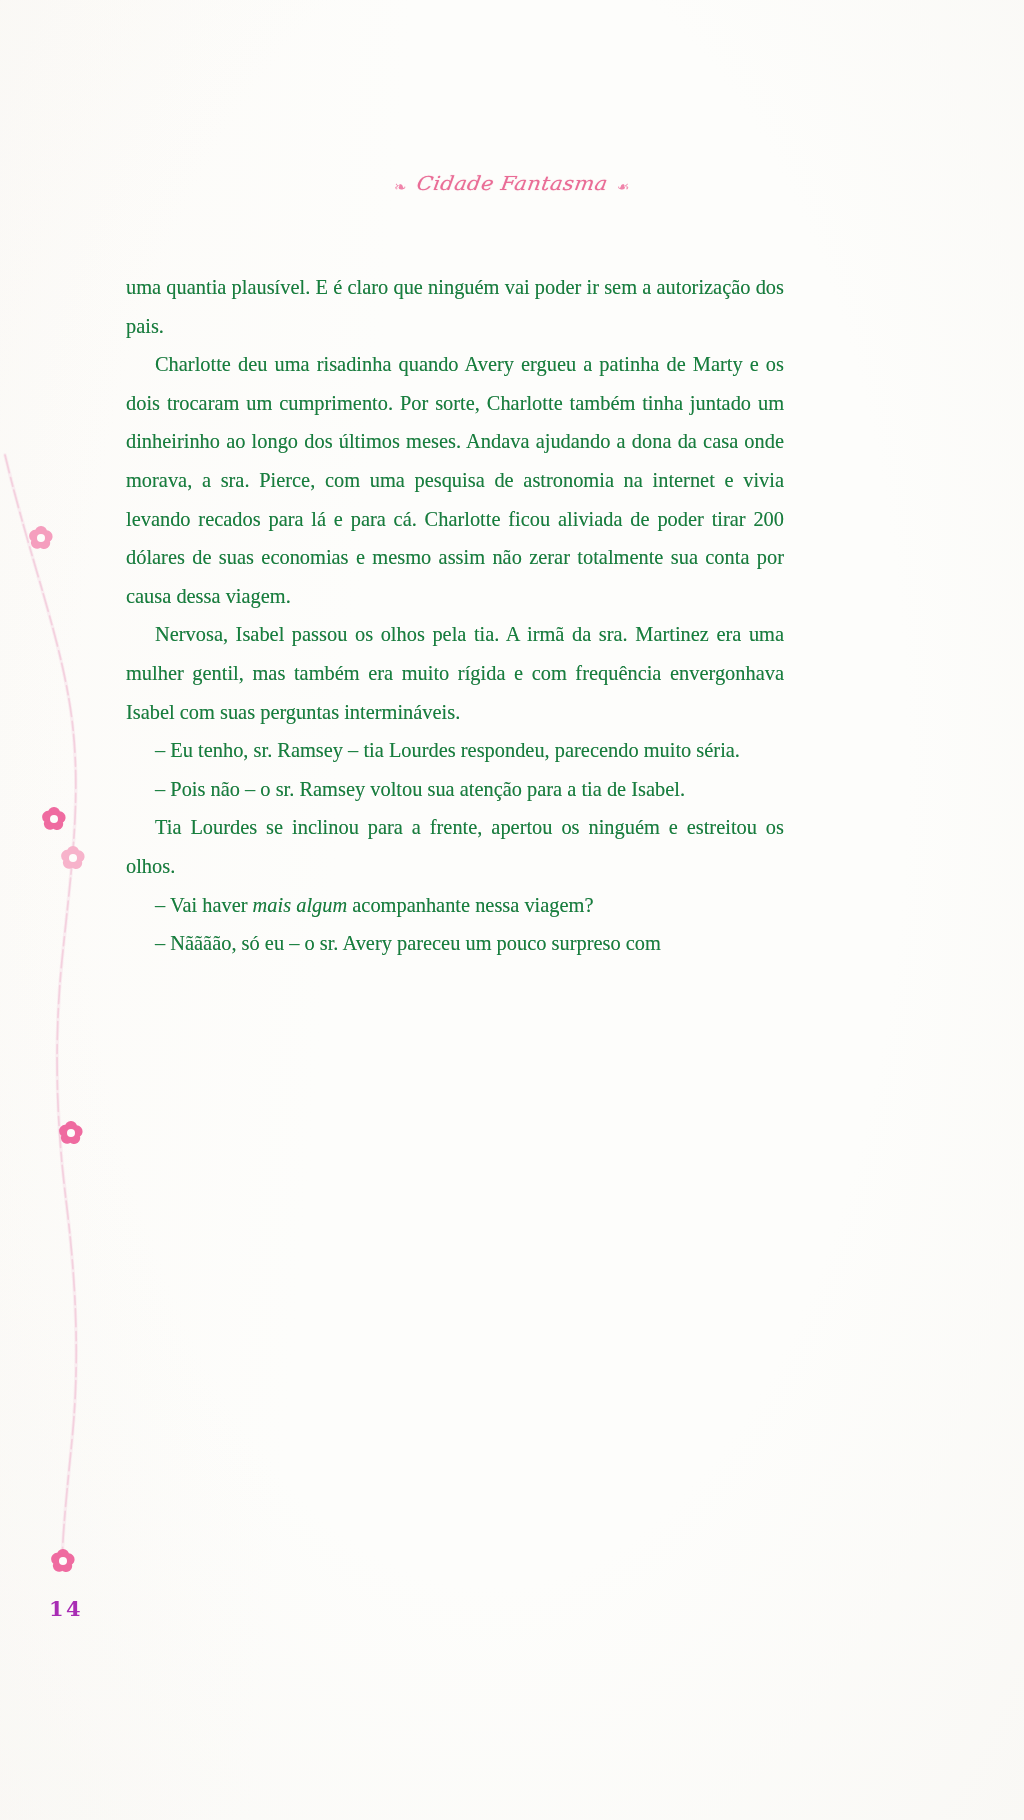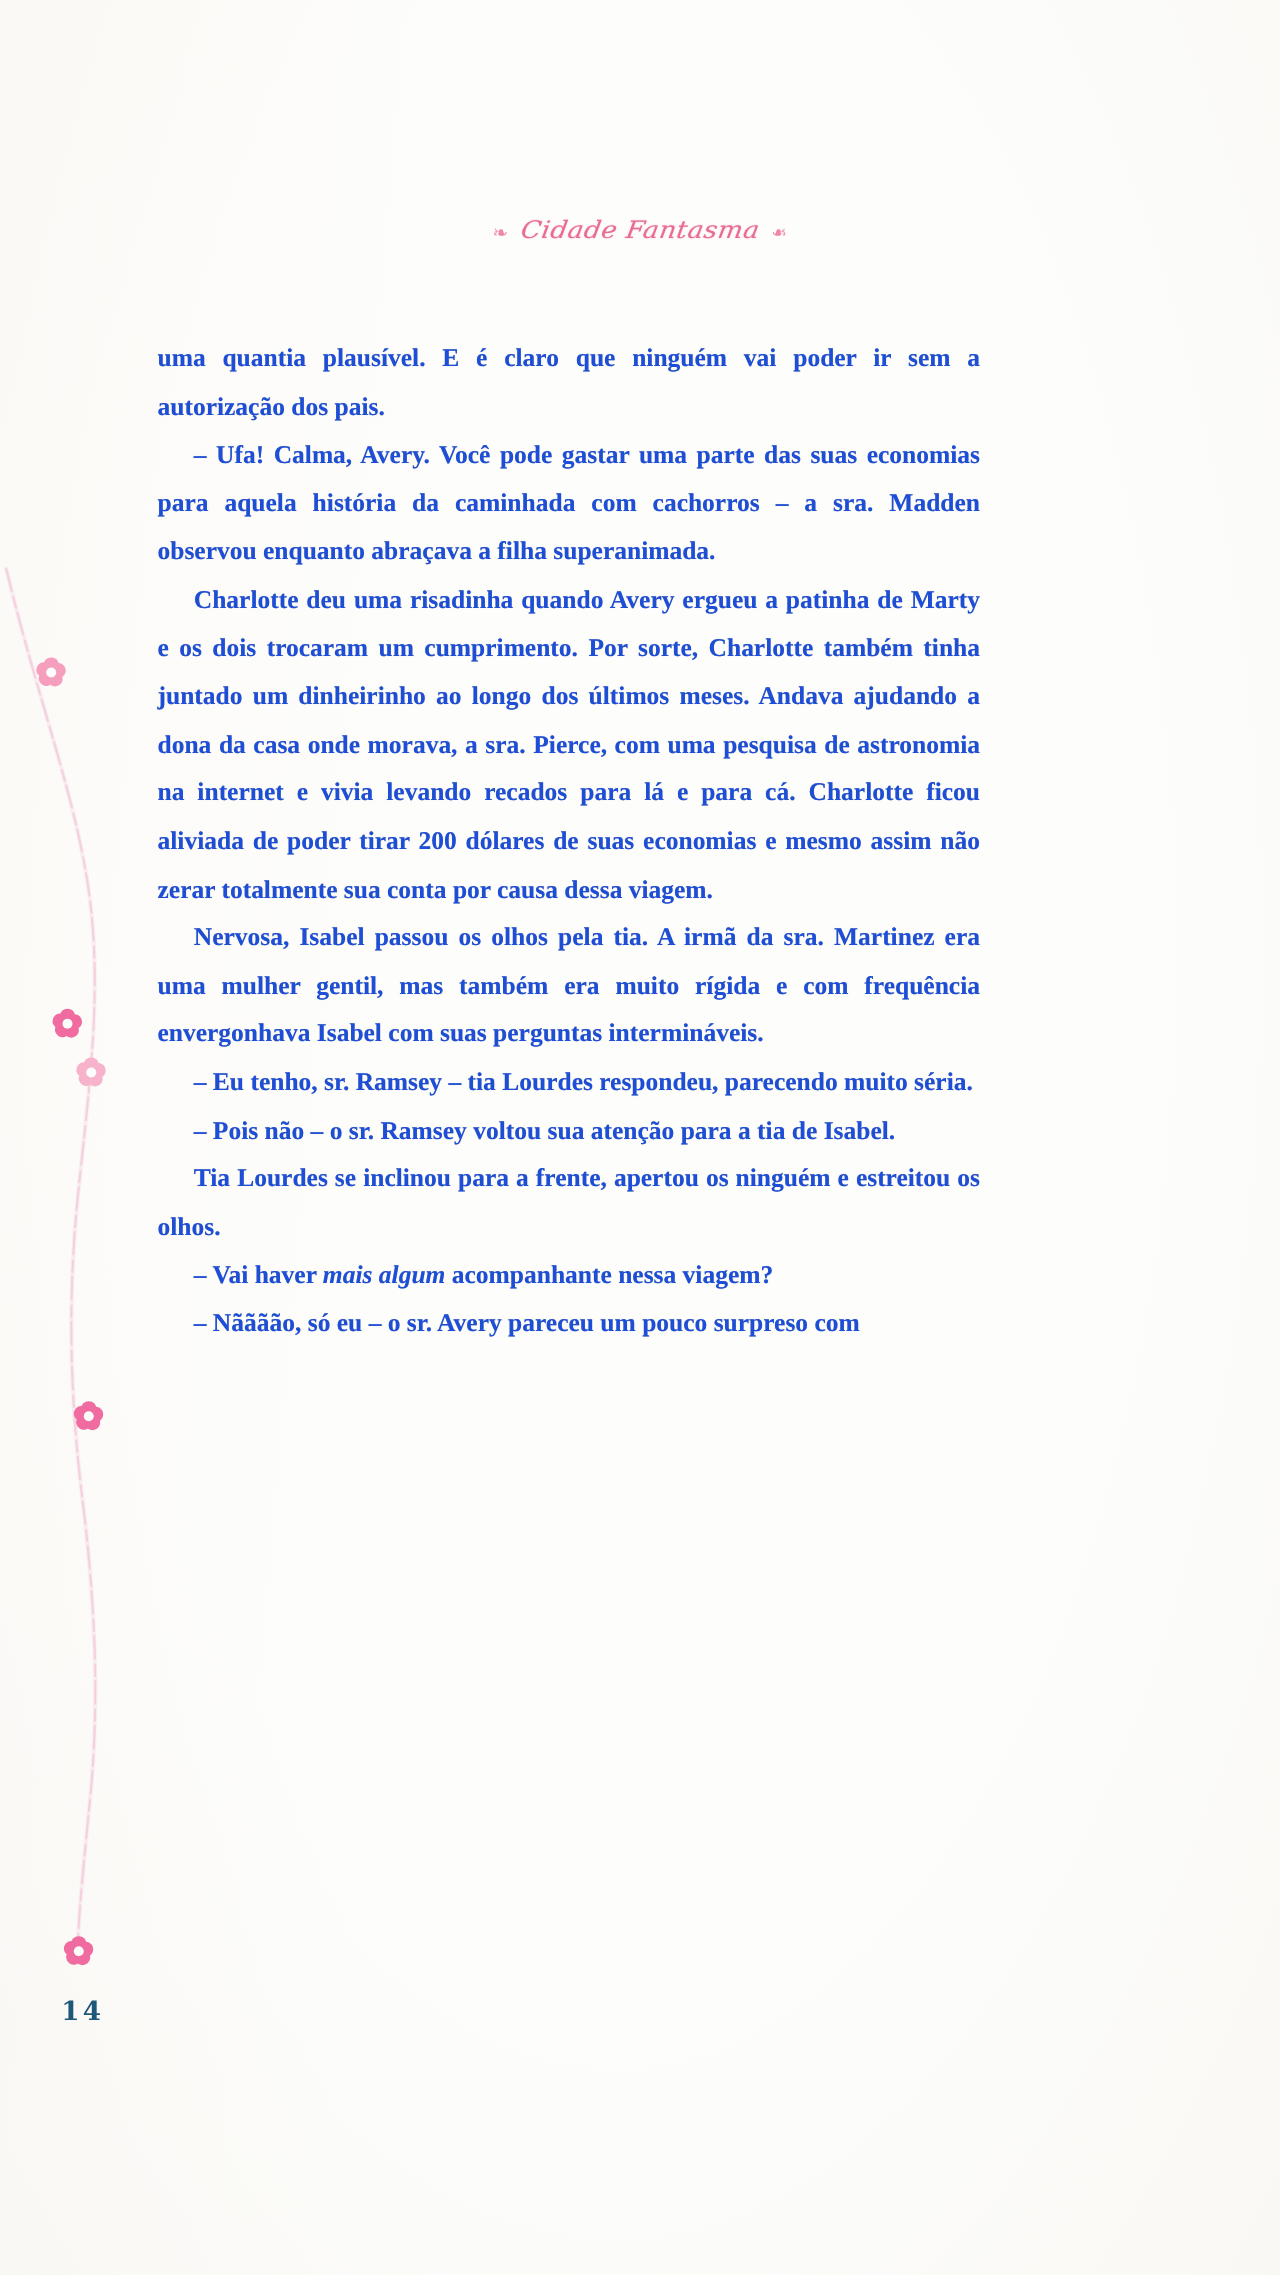--- a/index.html
+++ b/index.html
@@ -67,24 +67,23 @@
   }
 
   
   #text-block {
     position: absolute;
     top: 268px;
     left: 126px;
     width: 658px;
     font-size: 20.4px;
     line-height: 38.6px;
-    color: #1d4ed8;
+    color: #15803d;
     text-align: justify;
     text-justify: inter-word;
-    font-weight: bold;
     -webkit-font-smoothing: none;
   }
   #text-block p {
     margin: 0;
     text-indent: 0;
     text-shadow: 0 0 0.55px rgba(60,60,66,0.40);
   }
   #text-block p.indent { text-indent: 29px; }
   #text-block em { font-style: italic; }
 
@@ -132,21 +131,21 @@
 
   
   #folio {
     position: absolute;
     left: 49px;
     top: 1596px;
     font-family: "DejaVu Serif", "Liberation Serif", serif;
     font-size: 21px;
     font-weight: bold;
     letter-spacing: 2.5px;
-    color: #0c4a6e;
+    color: #a21caf;
     opacity: .92;
   }
 </style>
 </head>
 <body>
 
 <div id="page">
 
   <div id="paper-texture"></div>
 
@@ -213,21 +212,20 @@
   </div>
 
   <div id="running-head">
     <span class="head-orn left">❧</span>
     <span id="running-head-title">Cidade Fantasma</span>
     <span class="head-orn right">❧</span>
   </div>
 
   <div id="text-block">
       <p>uma quantia plausível. E é claro que ninguém vai poder ir sem a autorização dos pais.</p>
-      <p class="indent">– Ufa! Calma, Avery. Você pode gastar uma parte das suas economias para aquela história da caminhada com cachorros – a sra. Madden observou enquanto abraçava a filha superanimada.</p>
       <p class="indent">Charlotte deu uma risadinha quando Avery ergueu a patinha de Marty e os dois trocaram um cumprimento. Por sorte, Charlotte também tinha juntado um dinheirinho ao longo dos últimos meses. Andava ajudando a dona da casa onde morava, a sra. Pierce, com uma pesquisa de astronomia na internet e vivia levando recados para lá e para cá. Charlotte ficou aliviada de poder tirar 200 dólares de suas economias e mesmo assim não zerar totalmente sua conta por causa dessa viagem.</p>
       <p class="indent">Nervosa, Isabel passou os olhos pela tia. A irmã da sra. Martinez era uma mulher gentil, mas também era muito rígida e com frequência envergonhava Isabel com suas perguntas intermináveis.</p>
       <p class="indent">– Eu tenho, sr. Ramsey – tia Lourdes respondeu, parecendo muito séria.</p>
       <p class="indent">– Pois não – o sr. Ramsey voltou sua atenção para a tia de Isabel.</p>
       <p class="indent">Tia Lourdes se inclinou para a frente, apertou os ninguém e estreitou os olhos.</p>
       <p class="indent">– Vai haver <em>mais algum</em> acompanhante nessa viagem?</p>
       <p class="indent">– Nãããão, só eu – o sr. Avery pareceu um pouco surpreso com</p>
     </div>
 
   <div id="folio">14</div>

